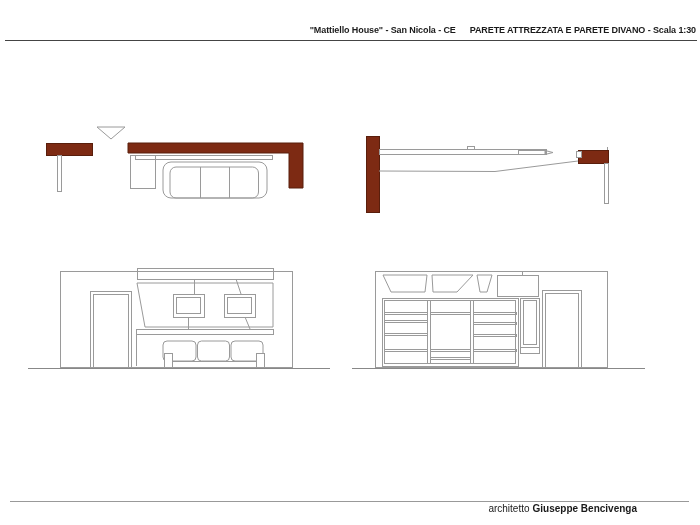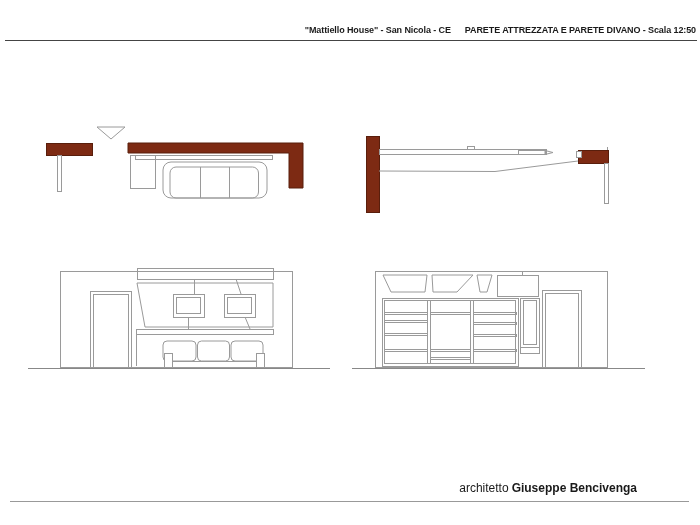--- a/index.html
+++ b/index.html
@@ -13,41 +13,41 @@
     background:var(--background,#fff);
     overflow:hidden;
   }
   .title-bar {
     position:absolute; top:25px; right:4px;
     font-size:9px; font-weight:bold; letter-spacing:-0.1px;
     color:var(--text,#1a1a1a); white-space:nowrap;
   }
   .title-gap { display:inline-block; width:14px; }
   .footer-bar {
-    position:absolute; top:481px; right:63px;
-    font-size:12px; color:var(--text,#1a1a1a); white-space:nowrap;
+    position:absolute; top:503px; right:63px;
+    font-size:10px; color:var(--text,#1a1a1a); white-space:nowrap;
   }
   .footer-bar .role { font-weight:normal; }
   .footer-bar .name { font-weight:bold; margin-left:3px; }
   svg.canvas { position:absolute; left:0; top:0; }
   .ln   { fill:none; stroke:var(--line,#9a9a9a); stroke-width:1; }
   .lnf  { fill:var(--background,#fff); stroke:var(--line,#9a9a9a); stroke-width:1; }
   .wall { fill:var(--wall-fill,#7d2a13); stroke:var(--wall-stroke,#591e0c); stroke-width:1; }
   .rule-dark  { stroke:var(--rule-dark,#444); stroke-width:1; }
   .rule-light { stroke:var(--rule-light,#999); stroke-width:1; }
   .ground { stroke:var(--line-dark,#888); stroke-width:1; }
   .crisp { shape-rendering:crispEdges; }
 </style>
 </head>
 <body>
 
 <div class="sheet">
 
   <div class="title-bar">
-    <span>"Mattiello House" - San Nicola - CE</span><span class="title-gap"></span><span>PARETE ATTREZZATA E PARETE DIVANO - Scala 12:50</span>
+    <span>"Mattiello House" - San Nicola - CE</span><span class="title-gap"></span><span>PARETE ATTREZZATA E PARETE DIVANO - Scala 1:30</span>
   </div>
 
   <svg class="canvas" width="700" height="525" viewBox="0 0 700 525">
 
     <line class="rule-dark crisp" x1="5" y1="40.5" x2="697" y2="40.5"></line>
     <line class="rule-light crisp" x1="10" y1="501.5" x2="689" y2="501.5"></line>
 
     <g>
       <polygon class="ln" points="97,127 125,127 111,139"></polygon>
       <rect class="wall crisp" x="46" y="143" width="46" height="12"></rect>

